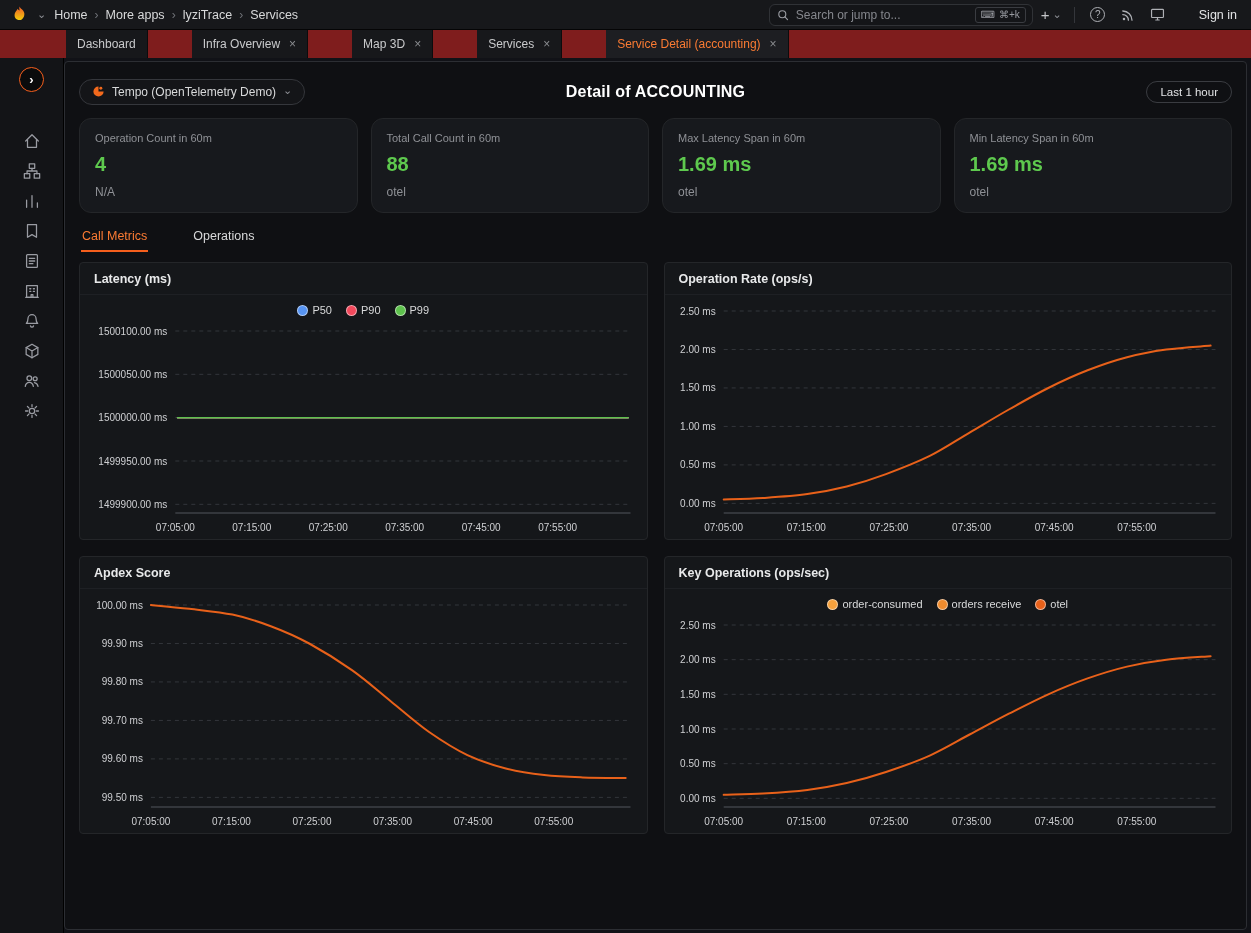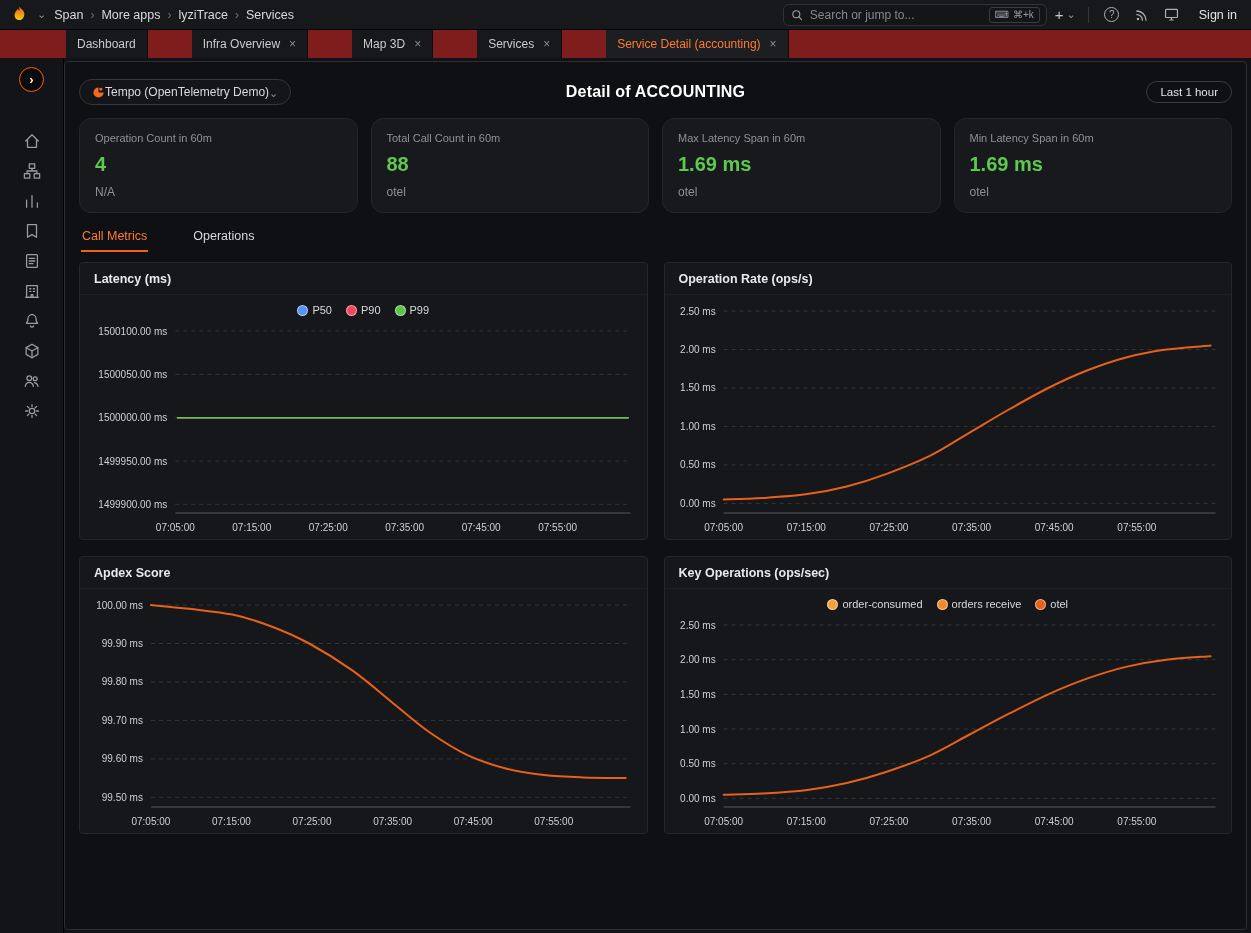--- a/index.html
+++ b/index.html
@@ -20,21 +20,21 @@
   .searchinput { flex:1; background:transparent; border:none; outline:none;
     font-size:12px; color:#c5c6c9; font-family:"Liberation Sans",sans-serif; min-width:0; }
   .searchinput::placeholder { color:#85878d; }
   .kbd { display:flex; align-items:center; gap:4px; border:1px solid #3a3c41; border-radius:3px;
     padding:0 5px; font-size:10px; color:#9a9ca2; height:16px; }
   .plusbtn { display:flex; align-items:center; gap:3px; color:#c5c6c9; font-size:15px; cursor:pointer; }
   .vdiv { width:1px; height:16px; background:#34363b; margin:0 4px; }
   .iconbtn { display:flex; align-items:center; justify-content:center; width:22px; height:22px; cursor:pointer; }
   .helpcircle { width:15px; height:15px; border:1.3px solid #aeb0b5; border-radius:50%;
     color:#aeb0b5; font-size:10px; display:flex; align-items:center; justify-content:center; }
-  .signin { font-size:12.5px; color:#e2e3e5; margin-left:8px; cursor:pointer; }
+  .signin { font-size:12.5px; color:#e2e3e5; margin-left:22px; cursor:pointer; }
 
   
   .tabrow { height:28px; background:#7f1d1d; display:flex; align-items:stretch; padding-left:66px;gap:44px; }
   .tab { display:flex; align-items:center; gap:9px; padding:0 11px; background:#17181b;
     border-right:1px solid #0b0c0d; font-size:12px; color:#c9cacc; cursor:pointer; }
   .tab.active { background:#1d1e22; color:#fb7b33;justify-content:space-between; }
   .tab .close { color:#8a8c90; font-size:12px; }
 
   
   .shell { display:flex; height:875px; }
@@ -45,21 +45,21 @@
     font-size:13px; font-weight:bold; margin:9px 0 34px; cursor:pointer; }
   .side-icon { width:34px; height:30px; display:flex; align-items:center; justify-content:center;
     cursor:pointer; border-radius:4px; }
 
   .main { flex:1; padding:3px 4px 3px 0; }
   .main-panel { height:100%; border:1px solid #2c2e33; border-radius:4px;
     background:#0f1013; padding:10px 14px; overflow:hidden; }
 
   
   .panel-header { position:relative; height:40px; display:flex; align-items:center; }
-  .ds-pill { display:inline-flex; align-items:flex-end; gap:0; border:1px solid #35373c;
+  .ds-pill { display:inline-flex; align-items:flex-start; gap:7px; border:1px solid #35373c;
     border-radius:16px; padding:5px 12px; font-size:12px; background:#141518; color:#d8d9da; cursor:pointer; }
   .page-title { position:absolute; left:50%; transform:translateX(-50%); font-size:16px;
     font-weight:bold; color:#fff; letter-spacing:.2px; }
   .time-pill { margin-left:auto; border:1px solid #3a3c41; border-radius:14px;
     padding:4px 13px; font-size:11.5px; color:#e2e3e5; cursor:pointer; }
 
   
   .stats { margin-top:6px; display:grid; grid-template-columns:repeat(4,1fr); gap:13px; }
   .stat { background:#17191d; border:1px solid #242629; border-radius:12px; padding:13px 15px;
     height:95px; display:flex; flex-direction:column; justify-content:space-between; }
@@ -97,21 +97,21 @@
             <linearGradient id="gflame" x1="0" y1="1" x2="0" y2="0">
           <stop offset="0" stop-color="#f2cc0c"></stop>
               <stop offset="1" stop-color="#f05a28"></stop>
         </linearGradient>
           </defs>
         <path d="M12 2c1 3 5 4 6 8 .8 3.4-1.5 9-6 9s-7-3.8-6-8c.7-3 3-3.8 3.5-6.3 1 1.5 2 2 2.7 2.1-.6-1.6-.6-3.3-.2-4.8z" fill="url(#gflame)"></path>
       </svg>
     </div>
     <span class="chev">⌄</span>
     <nav class="breadcrumb" id="breadcrumb">
-        <span class="crumb">Span</span>
+        <span class="crumb">Home</span>
         <span class="crumb-sep">›</span>
         <span class="crumb">More apps</span>
         <span class="crumb-sep">›</span>
         <span class="crumb">lyziTrace</span>
         <span class="crumb-sep">›</span>
         <span class="crumb">Services</span>
       </nav>
 
     <div class="searchbox">
       <span style="display:flex;">

